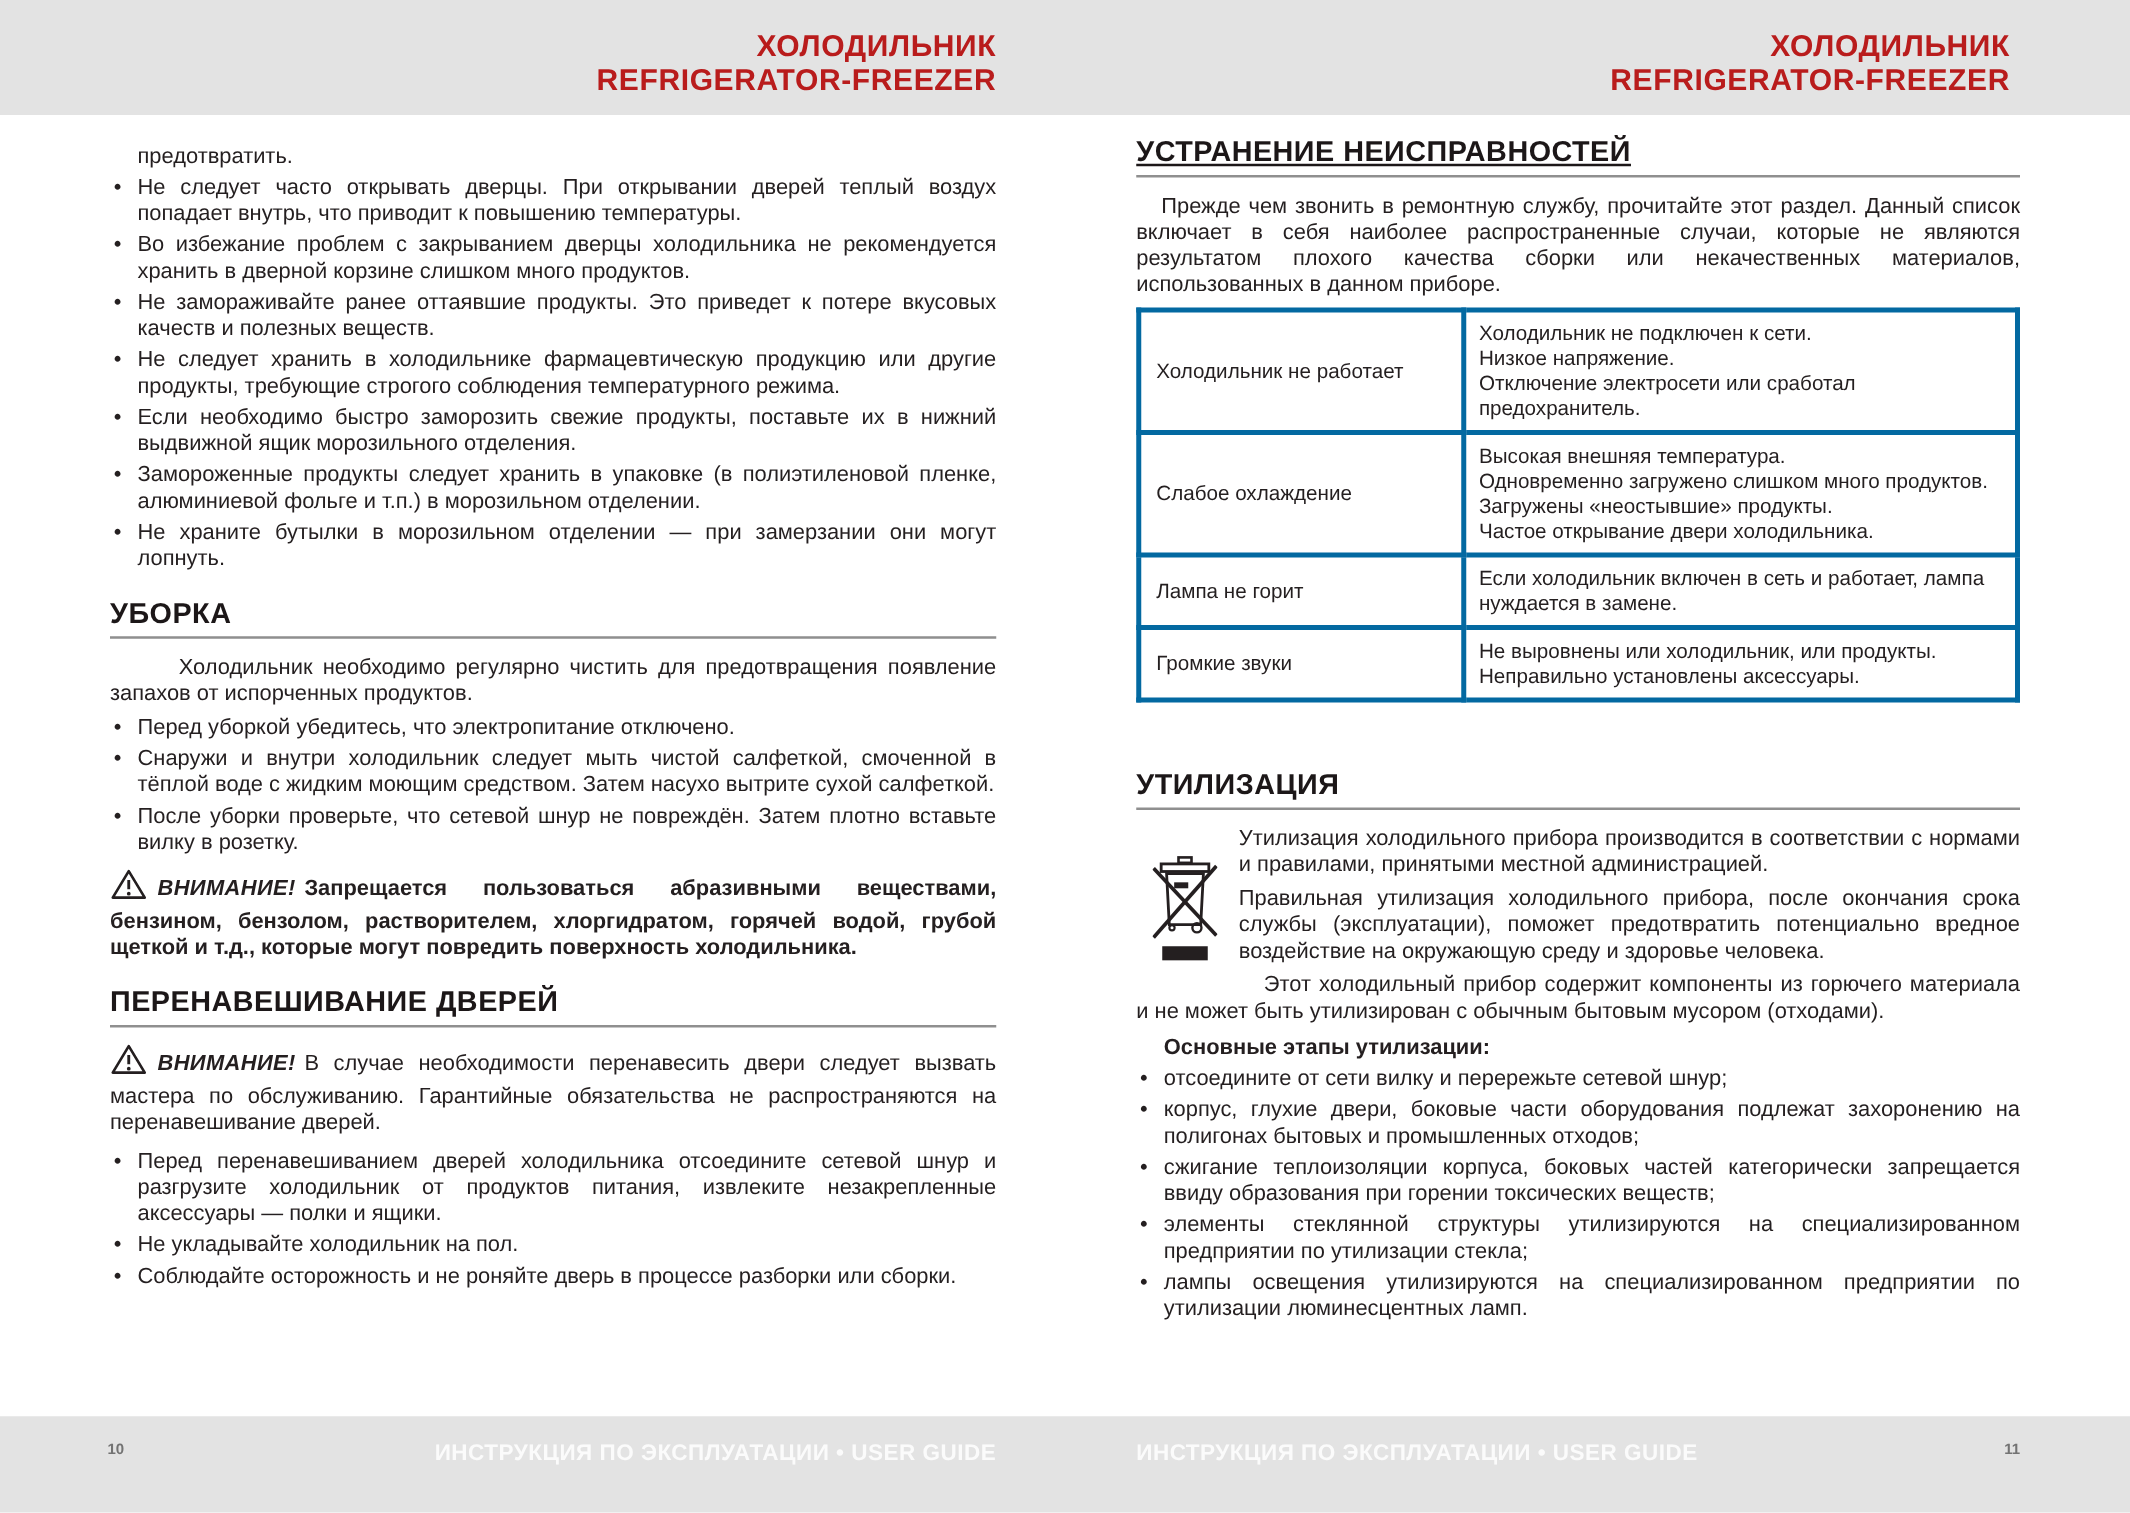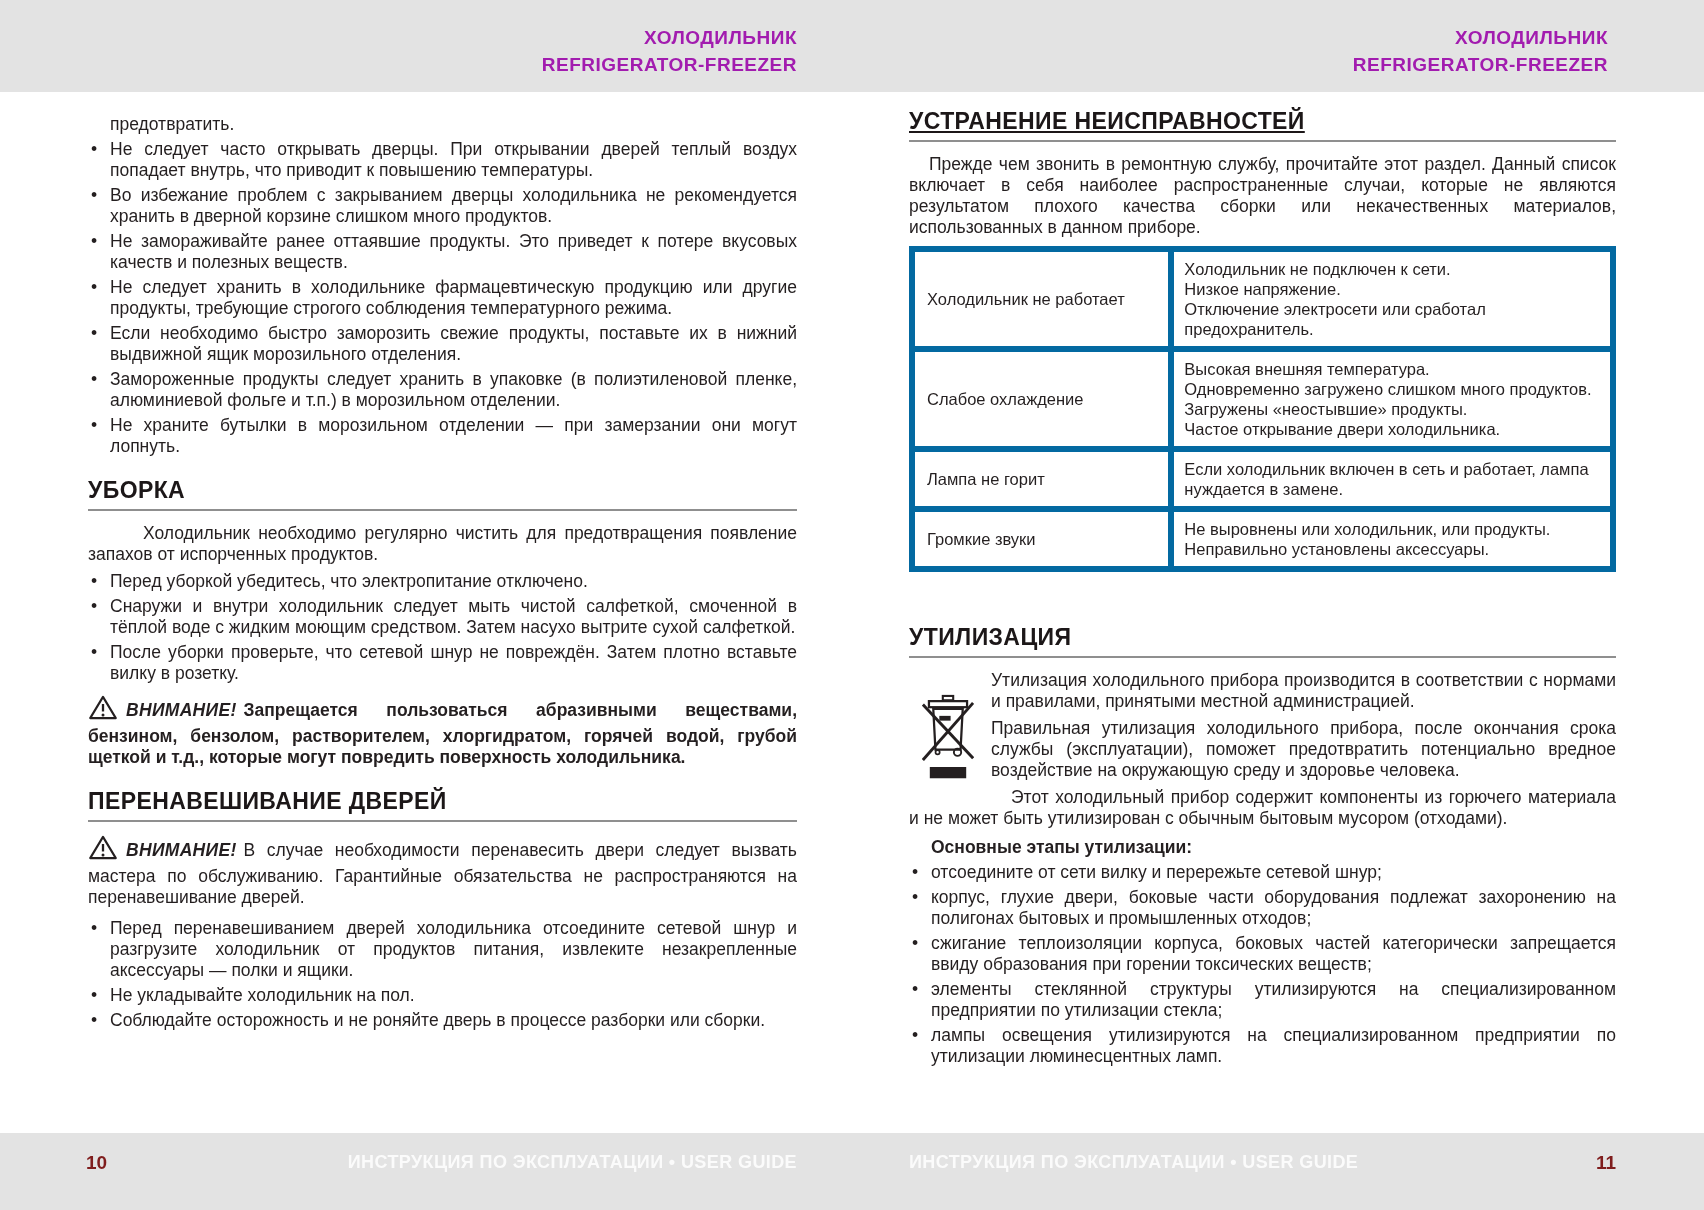--- a/index.html
+++ b/index.html
@@ -8,35 +8,35 @@
     background:#ffffff;
     font-family:"Liberation Sans","DejaVu Sans",sans-serif;
     color:#241f20;
   }
   .band{position:absolute;left:0;width:1704px;background:#e3e3e3;}
   .band-top{top:0;height:92px;}
   .band-bottom{top:1133px;height:77px;}
 
   .header-title{
     position:absolute;top:24px;text-align:right;
-    font-weight:bold;font-size:19px;line-height:27px;letter-spacing:.5px;
-    color:#a21caf;
+    font-weight:bold;font-size:24px;line-height:27px;letter-spacing:.5px;
+    color:#b91c1c;
   }
   .header-title.hl{left:400px;width:397px;}
   .header-title.hr{left:1211px;width:397px;}
 
   .foot-text{
     position:absolute;top:19px;
     font-weight:bold;font-size:18px;letter-spacing:.4px;color:#fbfbfb;
     white-space:nowrap;
   }
   .ft-left{left:88px;width:709px;text-align:right;}
   .ft-right{left:909px;width:709px;text-align:left;}
   .pgnum{
-    position:absolute;top:19px;font-weight:bold;font-size:19px;color:#7f1d1d;
+    position:absolute;top:19px;font-weight:bold;font-size:12px;color:#737373;
   }
   .pg-left{left:86px;}
   .pg-right{right:88px;}
 
   .page{position:absolute;top:92px;font-size:17.5px;line-height:21px;}
   .page-left{left:88px;width:709px;padding-top:22px;}
   .page-right{left:909px;width:707px;padding-top:16px;}
 
   .sec-title{
     font-size:23px;line-height:26px;font-weight:bold;letter-spacing:.4px;
@@ -62,21 +62,21 @@
   .warning{margin:10px 0 10px 0;text-align:justify;}
   .warn-icon{display:inline-block;vertical-align:-5px;margin-right:8px;}
   .warn-label{font-style:italic;font-weight:bold;margin-right:7px;letter-spacing:.3px;}
   .warning.all-bold .warn-text{font-weight:bold;}
 
   table.tbl{
     width:100%;border-collapse:collapse;margin:8px 0 0 0;
     font-size:16.5px;line-height:20px;
   }
   table.tbl td{
-    border:6px solid #0369a1;vertical-align:middle;
+    border:4px solid #0369a1;vertical-align:middle;
   }
   td.c1{width:37%;padding:8px 10px 8px 12px;}
   td.c2{width:63%;padding:7px 8px 7px 10px;white-space:pre-line;}
 
   .disposal{margin-top:2px;}
   .weee-float{
     float:left;width:66px;height:104px;margin:21px 10px 2px 6px;
     display:flex;justify-content:center;align-items:flex-start;
   }
   .steps-head{font-weight:bold;margin:2px 0 4px 0;padding-left:22px;}

